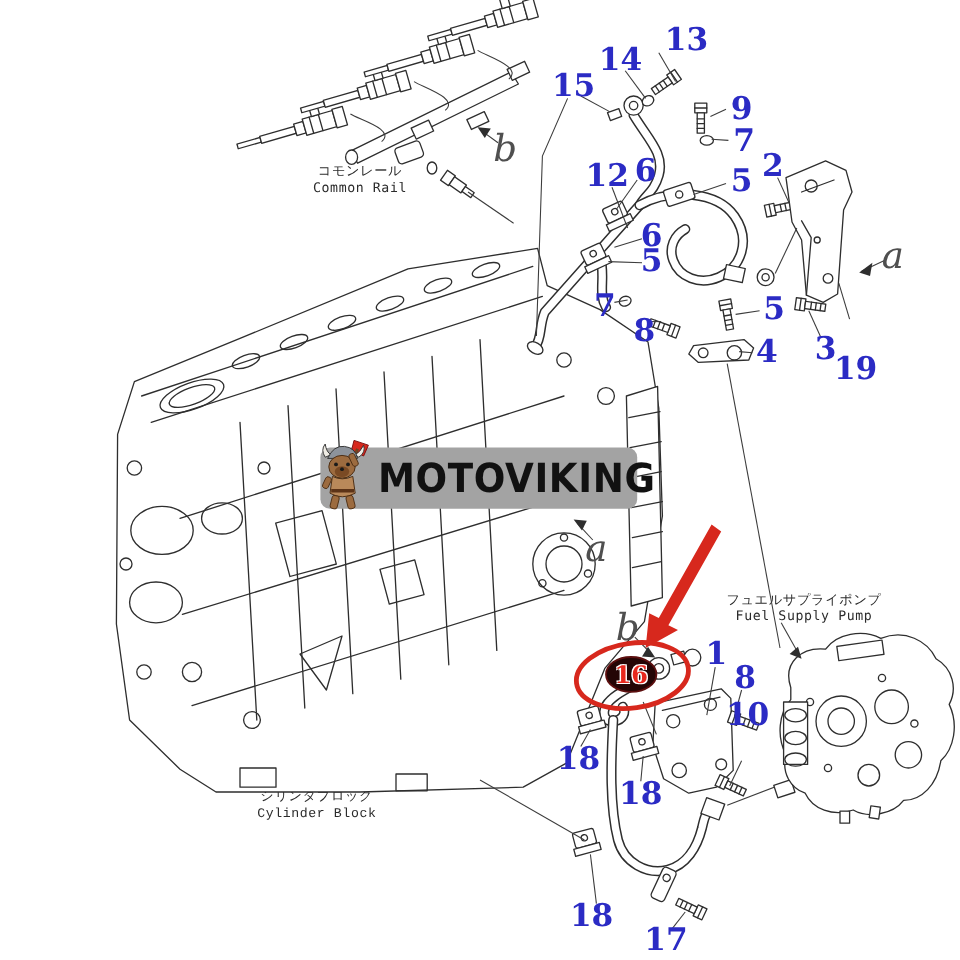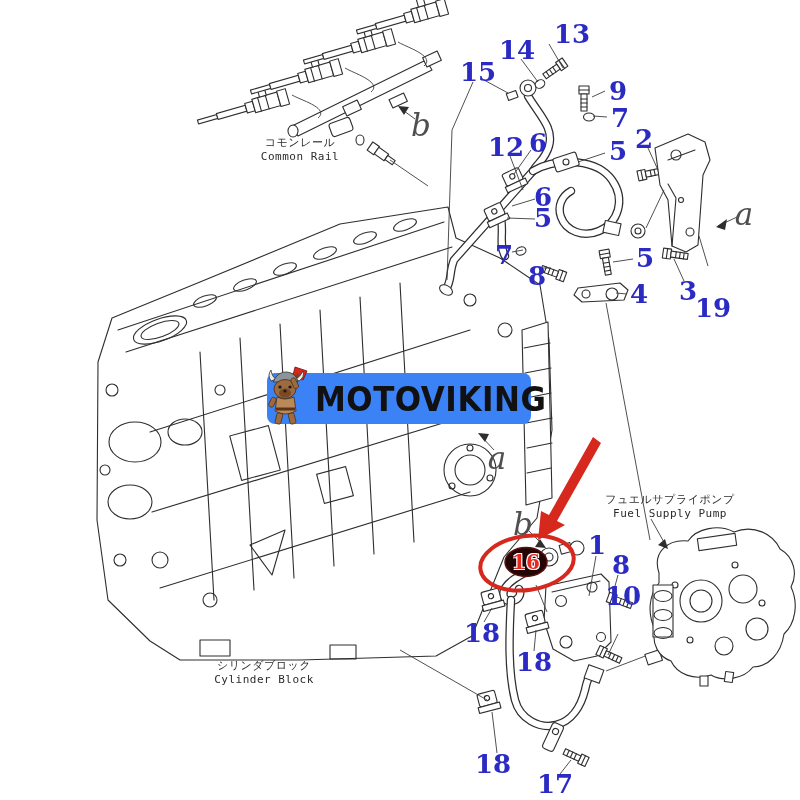--- a/index.html
+++ b/index.html
@@ -7,21 +7,21 @@
           font-family:"DejaVu Sans",sans-serif;}
   #art{position:absolute;left:0;top:0;z-index:1;}
   .ln{fill:none;stroke:var(--ink);stroke-width:1.1;stroke-linecap:round;stroke-linejoin:round;}
   .wh{fill:#ffffff;stroke:var(--ink);stroke-width:1.1;stroke-linejoin:round;}
   .tube{fill:none;stroke:var(--ink);stroke-width:8.5;stroke-linecap:round;}
   .tubecore{fill:none;stroke:#ffffff;stroke-width:6;stroke-linecap:round;}
   .thin{fill:none;stroke:#3c3c3c;stroke-width:0.9;}
   .arrowhead{fill:#2e2e2e;stroke:none;}
   .red{fill:var(--hl-red);stroke:none;}
   
-  #wmband{position:absolute;left:267px;top:373px;width:264px;height:51px;background:#3b82f6;
+  #wmband{position:absolute;left:267px;top:373px;width:264px;height:51px;background:#a3a3a3;
           border-radius:8px;z-index:2;display:flex;align-items:center;}
   #wmband .wmtext{margin-left:48px;font-weight:800;font-size:31px;letter-spacing:0.5px;
           color:#111;font-family:"DejaVu Sans",sans-serif;transform:scaleY(1.08);}
   #mascot{position:absolute;left:-2px;top:-8px;}
   
   #anno{position:absolute;left:0;top:0;width:800px;height:800px;z-index:3;pointer-events:none;}
   .callout{position:absolute;transform:translate(-50%,-50%);
            font-family:"DejaVu Serif",serif;font-weight:bold;font-size:26px;
            color:var(--callout-blue);line-height:1;}
   .callout.highlight{color:var(--hl-num);font-size:20px;
@@ -308,21 +308,21 @@
   </div>
 
   <div class="plabel" style="left:300px;top:136px;">
     <div>コモンレール</div>
     <div>Common Rail</div>
   </div>
   <div class="plabel" style="left:290px;top:271px;">
     <div>シリンダヘッド</div>
     <div>Cylinder Head</div>
   </div>
-  <div class="plabel" style="left:264px;top:659px;">
+  <div class="plabel" style="left:264px;top:659px;font-family:Liberation Mono, monospace;">
     <div>シリンダブロック</div>
     <div>Cylinder Block</div>
   </div>
   <div class="plabel" style="left:670px;top:493px;">
     <div>フュエルサプライポンプ</div>
     <div>Fuel Supply Pump</div>
   </div>
 
   <div id="anno">
       <span class="callout" style="left: 572px; top: 34px; text-align: center;">13</span>

